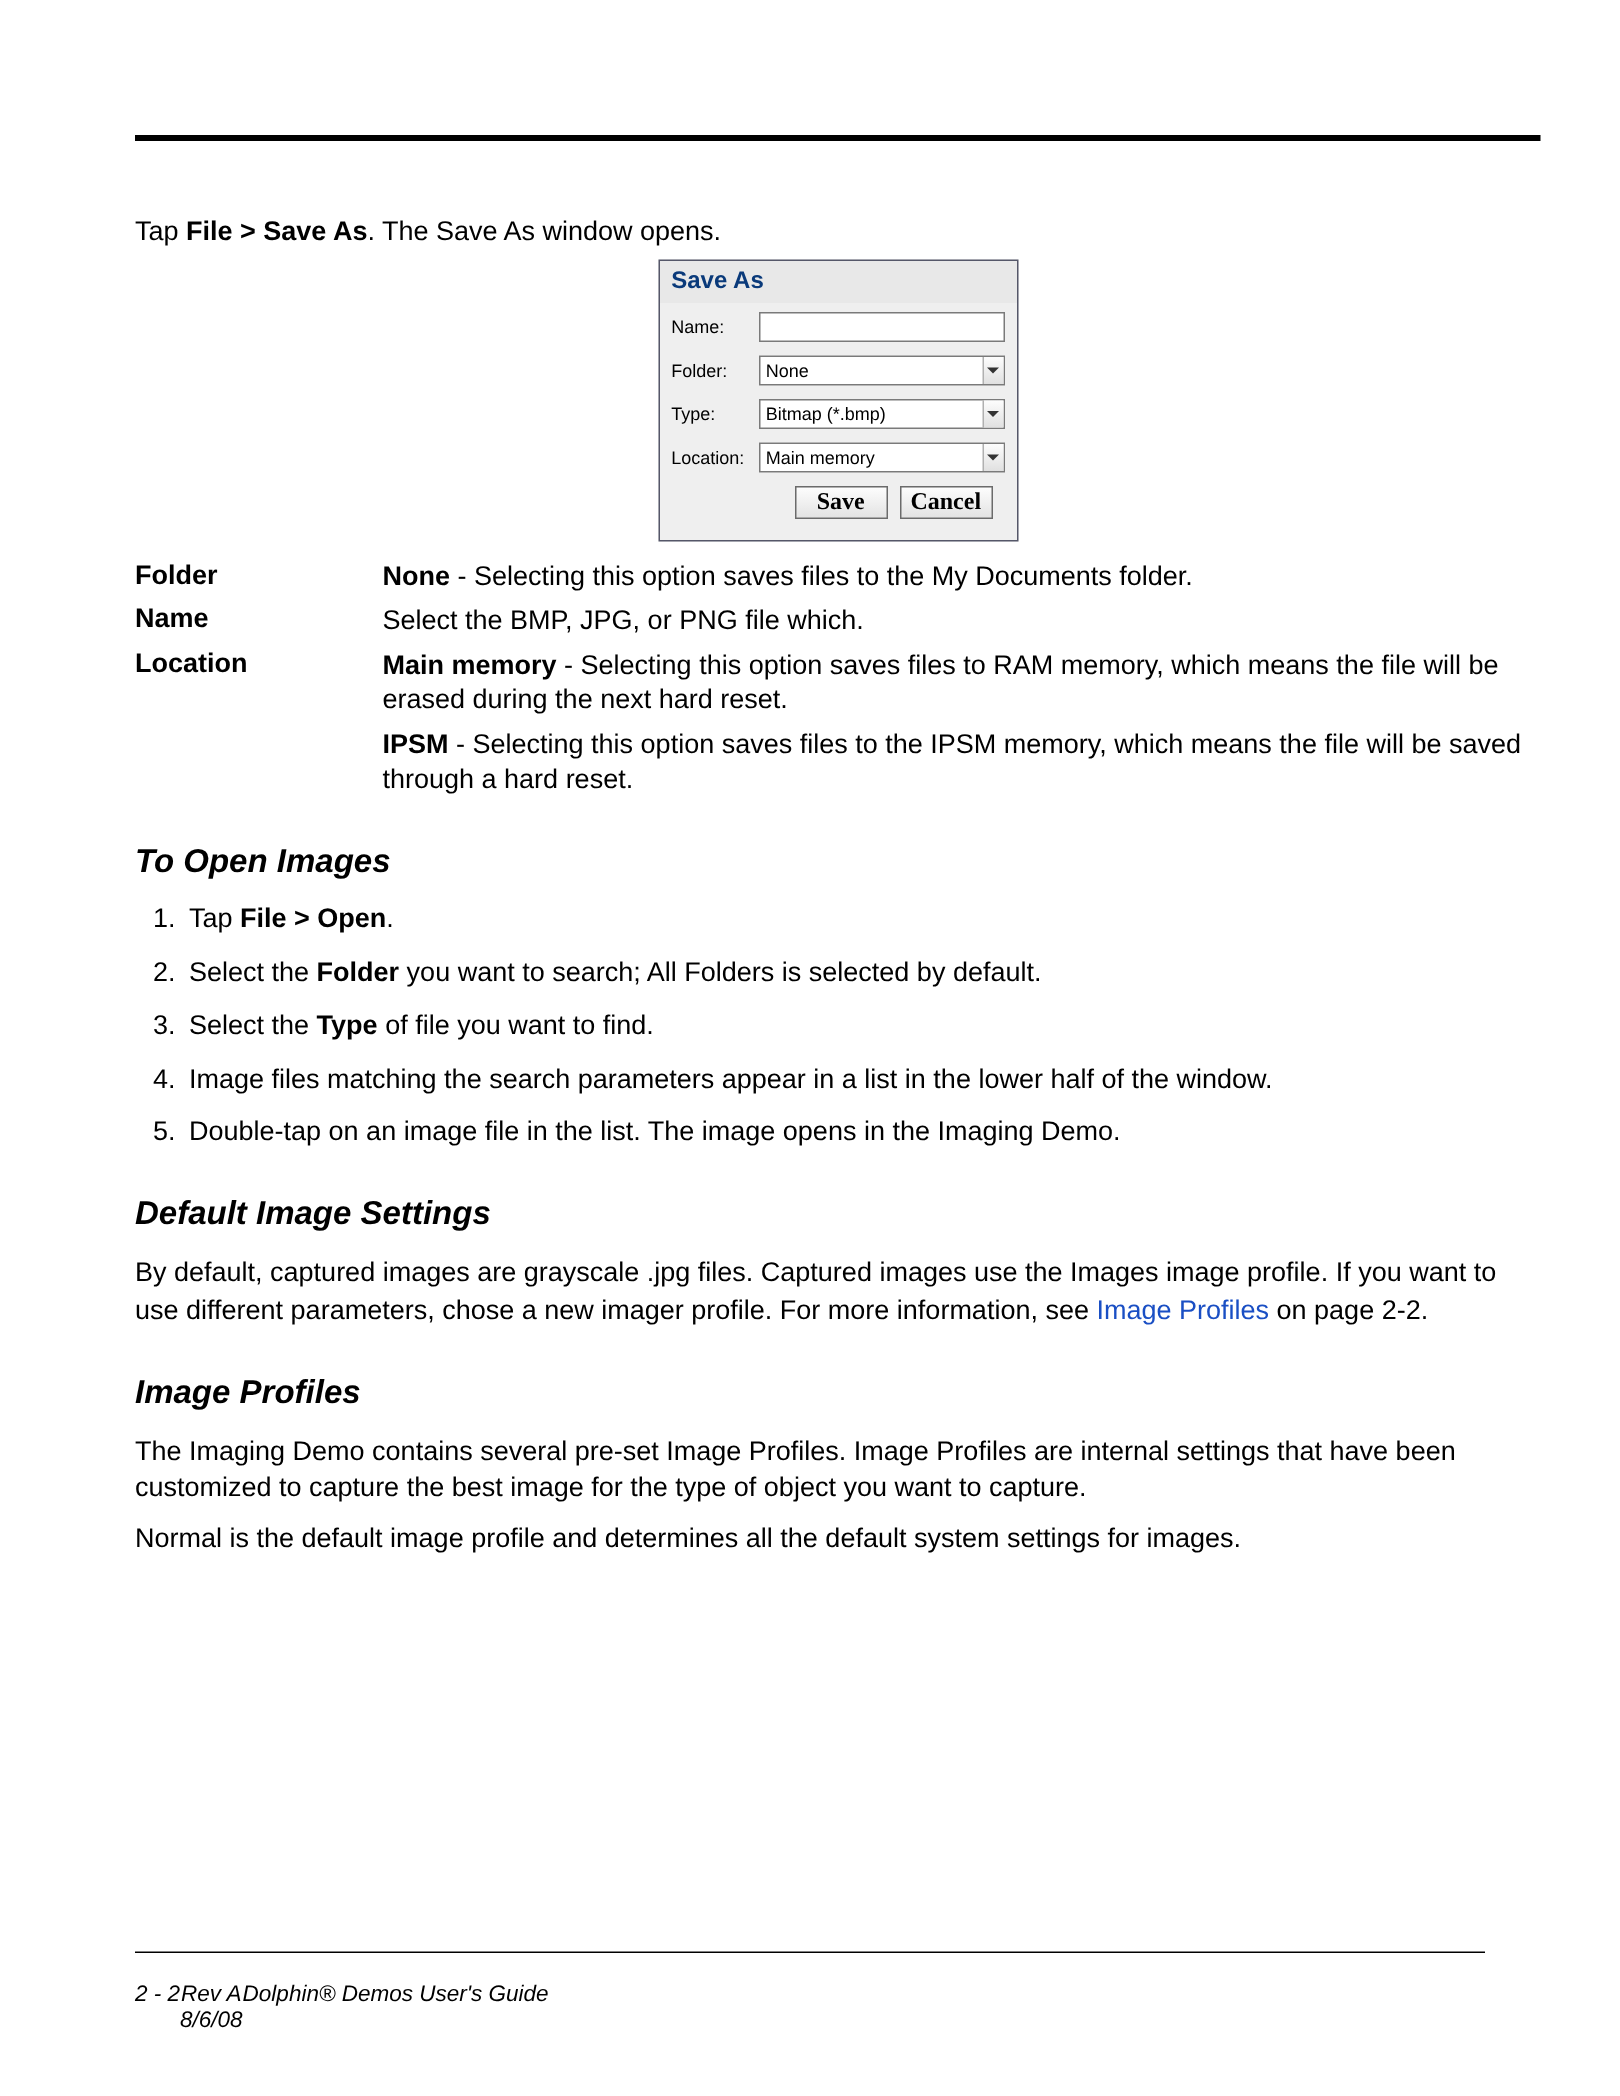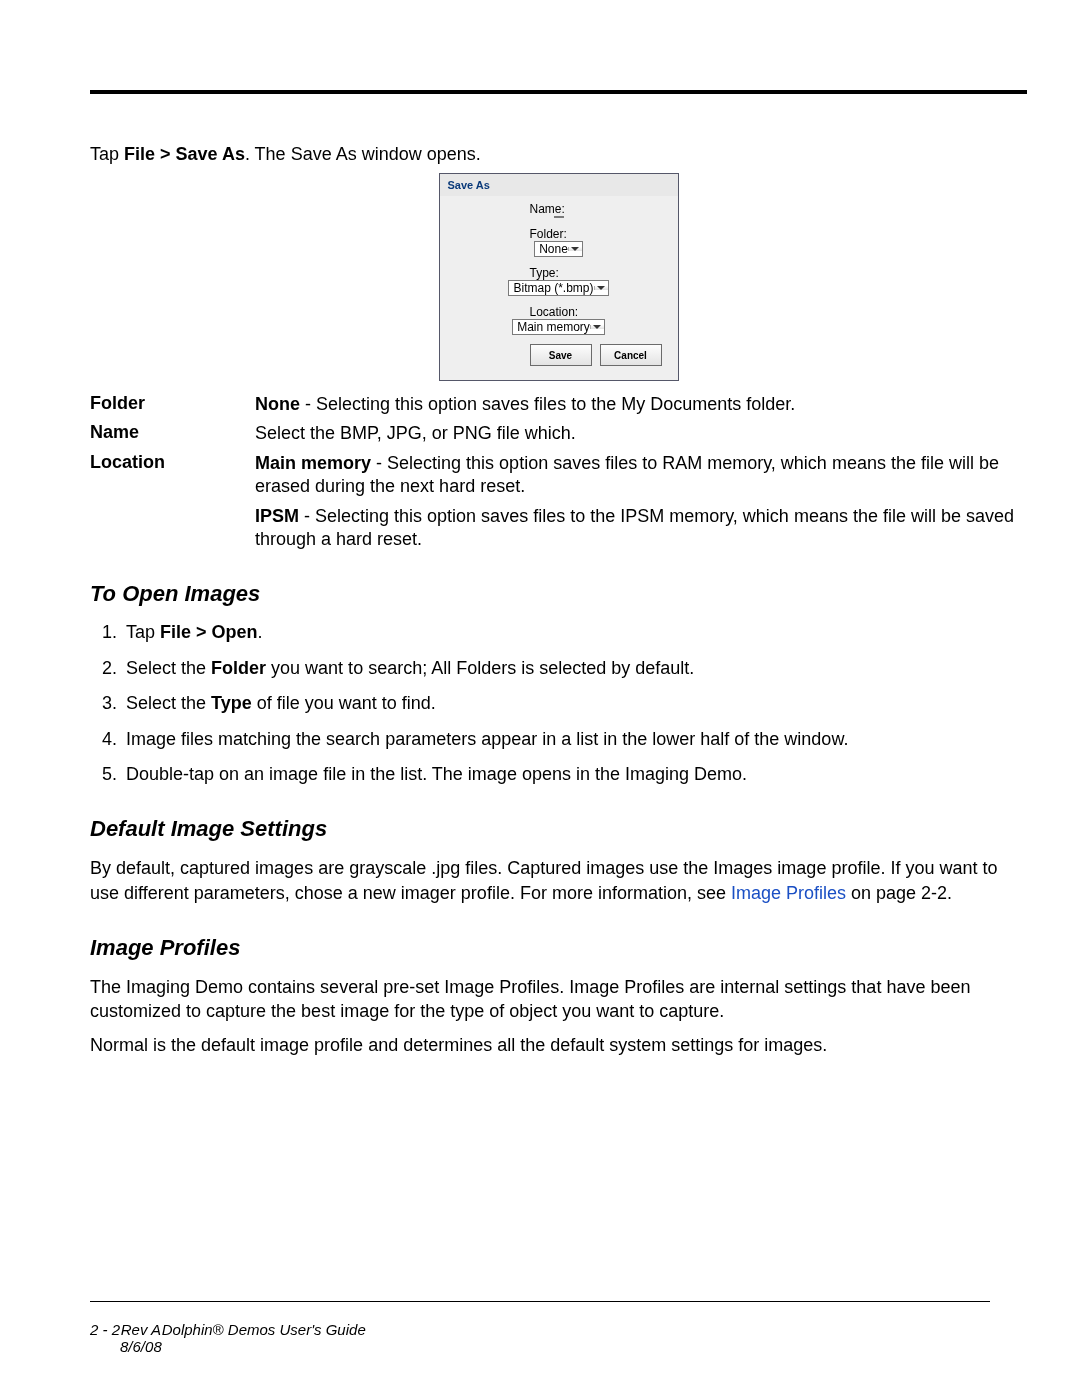--- a/index.html
+++ b/index.html
@@ -51,35 +51,34 @@
   }
   .title-text { flex: 1; font-weight: bold; }
   .tray {
     display: flex; gap: 4px; align-items: center;
   }
   .tray span {
     font-size: 11px; color: #fff;
   }
   .saveas-bar {
     padding: 5px 8px;
-    font-size: 11px;
+    font-size: 16px;
     font-weight: bold;
     color: #0a3a7a;
     background: #e8e8e8;
   }
   .form {
     padding: 6px 8px 10px 8px;
     background: #efefef;
   }
   .form-row {
     display: flex;
     align-items: center;
     margin-bottom: 9px;
     font-size: 12px;
-    flex-direction: column;
   }
   .form-row .lbl { width: 58px; }
   .form-row .field {
     flex: 1;
     height: 20px;
     border: 1px solid #7a7a7a;
     background: #fff;
     font-size: 12px;
     padding: 0 4px;
     display: flex;
@@ -100,22 +99,22 @@
     border-top: 4px solid #333;
   }
   .btn-row {
     display: flex; justify-content: flex-end; gap: 8px;
     padding: 0 8px 4px 8px;
   }
   .wbtn {
     min-width: 62px; height: 22px;
     border: 1px solid #6b6b6b;
     background: linear-gradient(#fdfdfd,#e3e3e3);
-    font-size: 10px; font-weight: bold;
-    display: flex; align-items: center; justify-content: center;
+    font-size: 16px; font-weight: bold;
+    display: flex; align-items: center; justify-content: center; font-family: Liberation Serif, serif;
   }
   .desc-table {
     margin-top: 6px;
     font-size: 18px;
   }
   .desc-table .row {
     display: flex;
     margin-bottom: 6px;
   }
   .desc-table .term {

